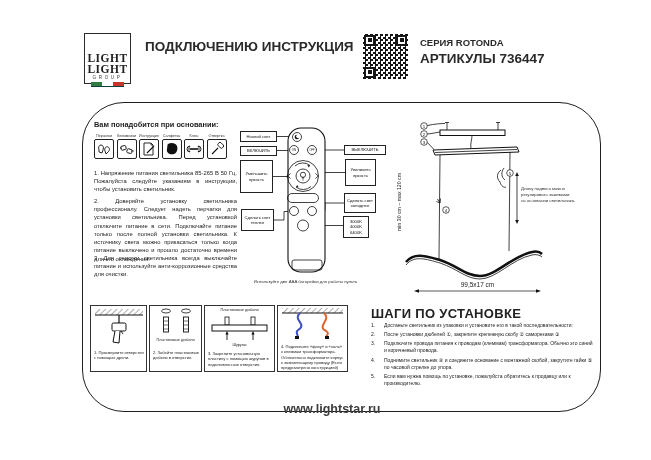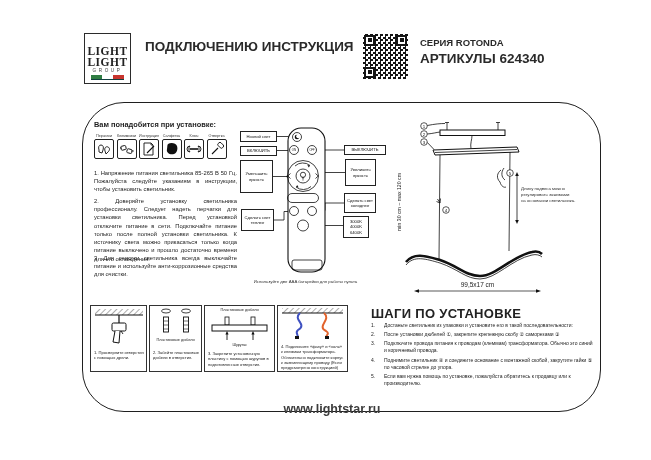--- a/index.html
+++ b/index.html
@@ -1,20 +1,20 @@
 <!DOCTYPE html>
 <html><head>
 <meta charset="utf-8">
 <style>
   html,body{margin:0;padding:0;background:#fff;-webkit-text-size-adjust:none;}
   #page{position:relative;width:651px;height:460px;background:#fff;overflow:hidden;
         font-family:"Liberation Sans",sans-serif;color:#1c1c1c;}
   .abs{position:absolute;}
   
-  .logo{border:1.6px solid #2b2b2b;box-sizing:border-box;text-align:center;padding-top:12px;background:#fff;}
+  .logo{border:1.6px solid #2b2b2b;box-sizing:border-box;text-align:center;padding-top:19px;background:#fff;}
   .logo-word{font-family:"Liberation Serif",serif;font-weight:bold;font-size:11.5px;line-height:0.92;letter-spacing:0.5px;color:#222;}
   .logo-group{font-size:4.6px;letter-spacing:2.6px;color:#444;margin-top:1px;}
   .logo-flag{display:flex;height:4px;margin:2px 6px 0 6px;border-bottom:1.6px solid #12403f;}
   .logo-flag span{flex:1;height:100%;}
   .title{font-size:13.5px;font-weight:bold;color:#2a2a2a;line-height:1.18;}
   .qr{background:repeating-conic-gradient(#151515 0% 25%, #fff 0% 50%);background-size:5px 5px;border:1px solid #fff;}
   .finder{position:absolute;width:11px;height:11px;border:2.2px solid #151515;background:#fff;box-sizing:border-box;}
   .finder i{display:block;width:4px;height:4px;background:#151515;margin:1.2px auto;}
   .series{font-size:9.5px;font-weight:bold;color:#2a2a2a;}
   .articles{font-size:13.5px;font-weight:bold;color:#2a2a2a;margin-top:3px;}
@@ -75,26 +75,26 @@
     <div class="finder" style="right:1px;top:1px;">
         <i></i>
       </div>
     <div class="finder" style="left:1px;bottom:1px;">
         <i></i>
       </div>
   </div>
 
   <div class="abs" style="left:420px;top:37px;width:160px;">
     <div class="series">СЕРИЯ ROTONDA</div>
-    <div class="articles">АРТИКУЛЫ 624340</div>
+    <div class="articles">АРТИКУЛЫ 736447</div>
   </div>
 
   <div class="abs panel" style="left:82px;top:102px;width:519px;height:310px;"></div>
 
-  <div class="abs tools-head" style="left:94px;top:120px;width:150px;">Вам понадобится при установке:</div>
+  <div class="abs tools-head" style="left:94px;top:120px;width:150px;">Вам понадобится при основании:</div>
   <div class="abs tools-row" style="left:94px;top:134px;">
     <div class="tool">
       <div class="tl">Перчатки</div>
       <div class="tb">
           <svg width="16" height="16" viewBox="0 0 16 16">
         <path d="M3 9 C2 6 3 4 5 4 C7 4 8 6 7 9 L6 12 L3 11 Z" fill="none" stroke="#111" stroke-width="0.9"></path>
         <path d="M9 10 C8 7 10 5 12 6 C14 7 14 9 12 11 L10 13 Z" fill="none" stroke="#111" stroke-width="0.9"></path>
       </svg>
         </div>
     </div>

